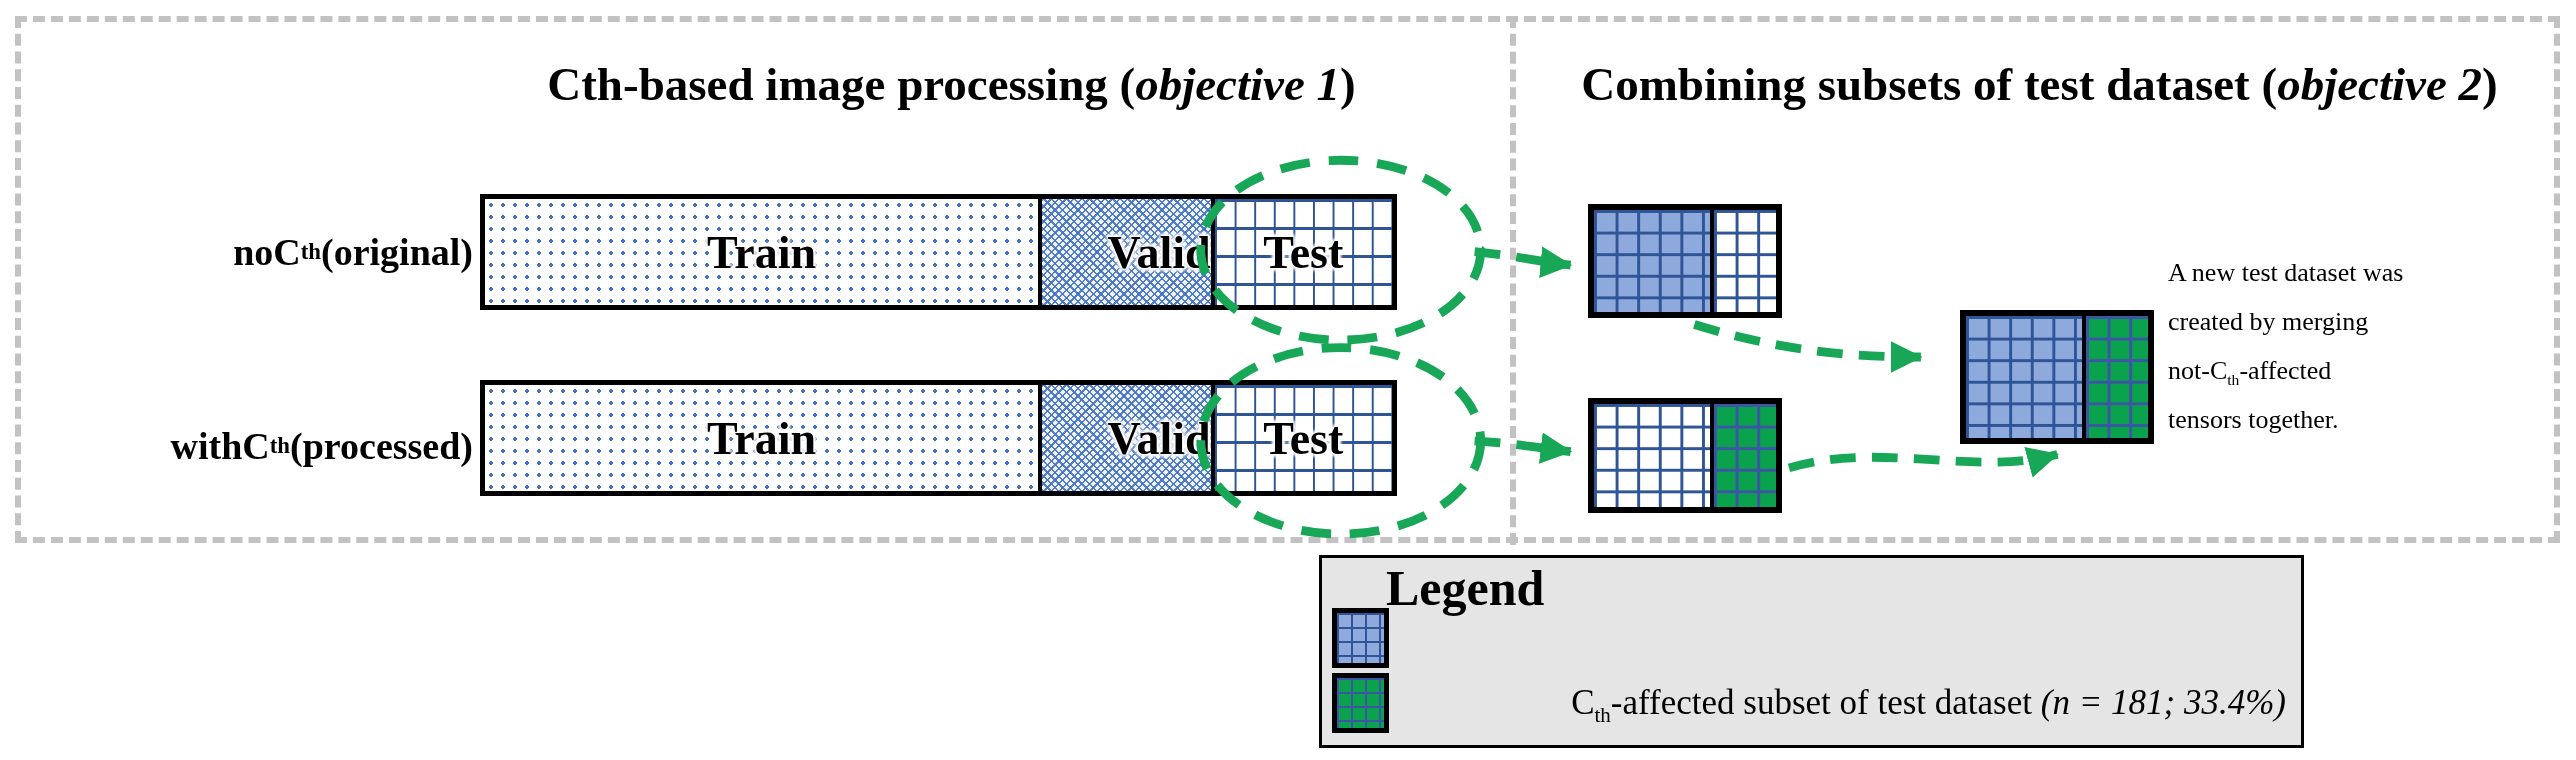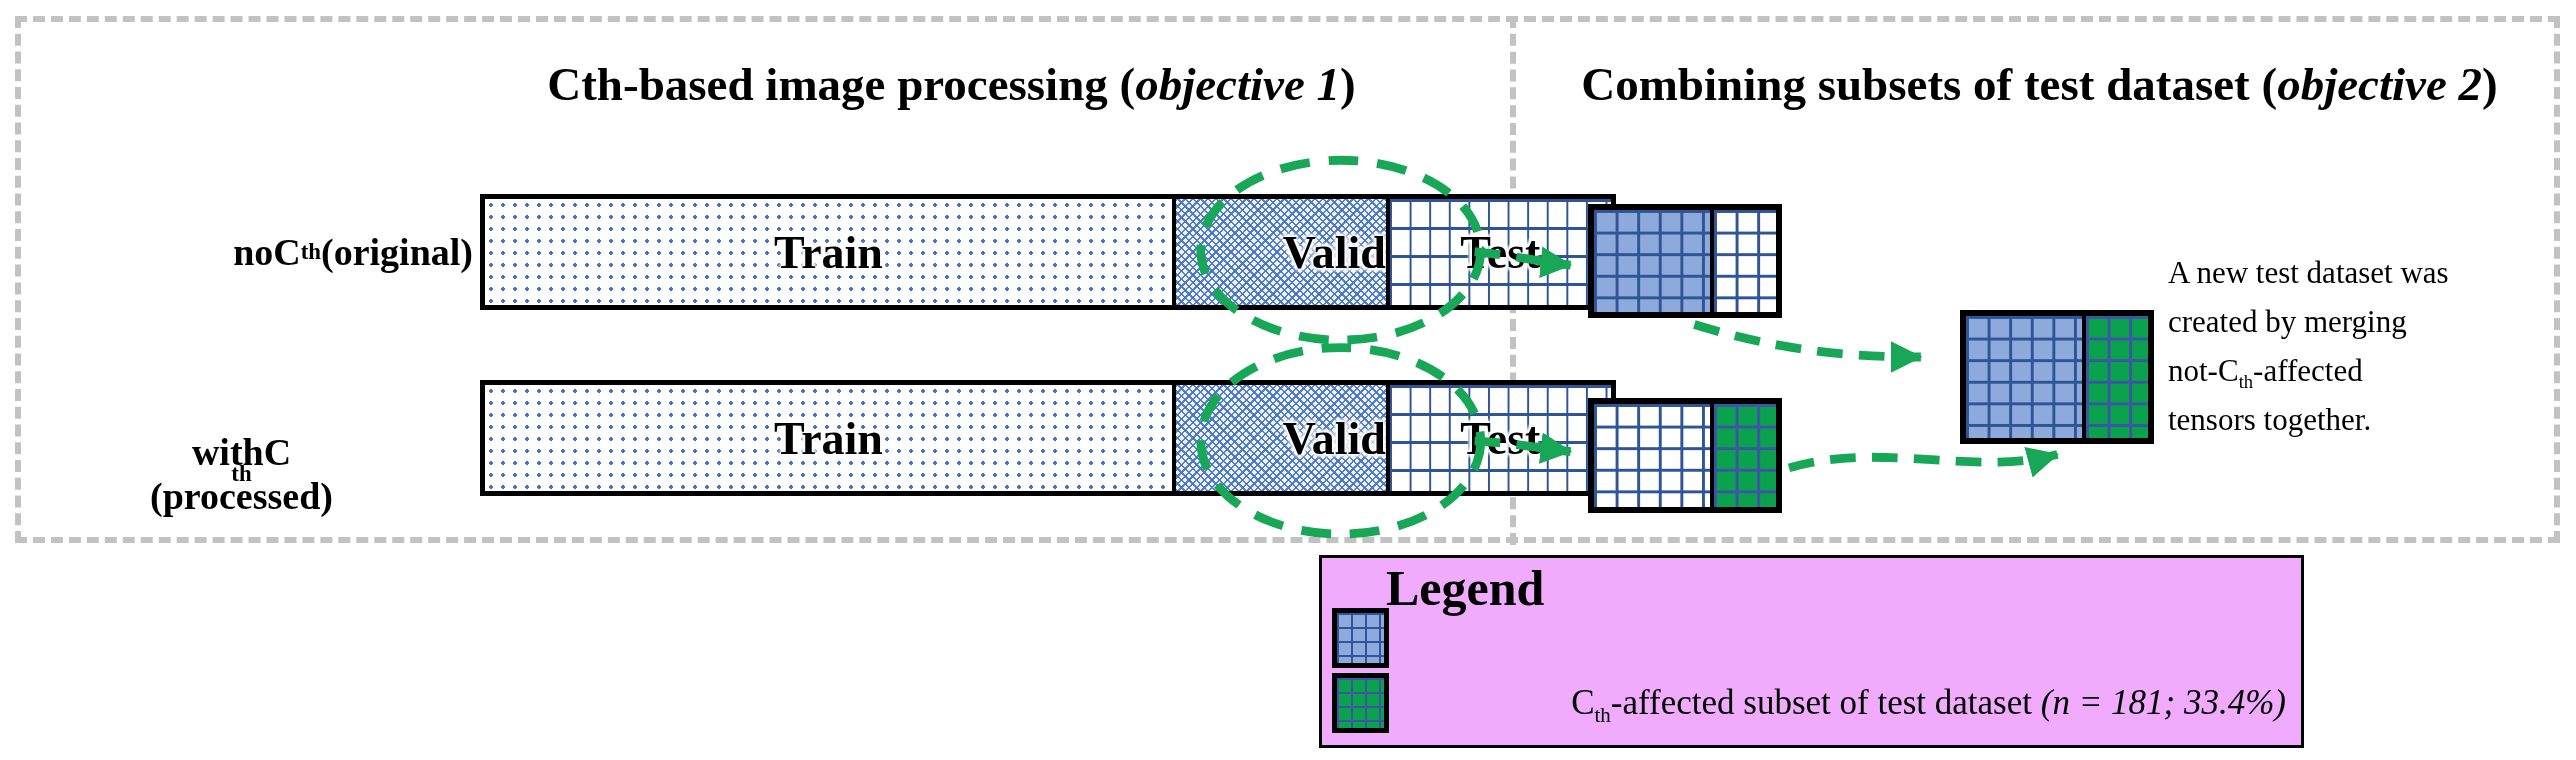--- a/index.html
+++ b/index.html
@@ -18,24 +18,24 @@
   .panel-title .it{font-style:italic;}
   .title-left{left:478px;width:947px;}
   .title-right{left:1522px;width:1035px;}
 
   sub{font-size:0.6em;line-height:0;}
 
   
   .row-label{position:absolute;display:flex;align-items:center;justify-content:flex-end;
     font-weight:bold;font-size:38px;white-space:nowrap;}
   .row-label-1{left:27px;top:194px;width:446px;height:116px;}
-  .row-label-2{left:10px;top:402px;width:463px;height:116px;flex-direction:column;}
+  .row-label-2{left:10px;top:388px;width:463px;height:116px;}
 
   
-  .bar{position:absolute;left:480px;width:1136px;height:116px;border:5.4px solid #000;
+  .bar{position:absolute;left:480px;width:917px;height:116px;border:5.4px solid #000;
     display:flex;box-sizing:border-box;}
   .bar-1{top:194px;} .bar-2{top:380px;}
   .seg{display:flex;align-items:center;justify-content:center;box-sizing:border-box;height:100%;}
   .seg-train{width:61%;}
   .seg-valid{width:19%;border-left:4px solid #000;}
   .seg-test{width:20%;border-left:4px solid #000;}
   .seg-label{font-weight:bold;font-size:46px;
     text-shadow:0 0 4.7px #fff,0 0 4.7px #fff,2px 2px 3.4px #fff,-2px -2px 3.4px #fff,2px -2px 3.4px #fff,-2px 2px 3.4px #fff;}
 
   
@@ -61,28 +61,28 @@
   
   .block{position:absolute;border:6px solid #000;box-sizing:border-box;display:flex;}
   .block-top{left:1588px;top:204px;width:194px;height:114px;}
   .block-bottom{left:1588px;top:398px;width:194px;height:115px;}
   .block-merged{left:1960px;top:310px;width:194px;height:134px;}
   .part{height:100%;box-sizing:border-box;}
   .part-major{width:64%;}
   .part-minor{width:36%;border-left:4.7px solid #000;}
 
   
-  .note{position:absolute;left:2168px;top:248px;width:396px;font-size:31px;line-height:49px;}
+  .note{position:absolute;left:2168px;top:248px;width:396px;font-size:26px;line-height:49px;}
 
   
   .overlay{position:absolute;left:0;top:0;pointer-events:none;}
 
   
   .legend{position:absolute;left:1319px;top:555px;width:985px;height:193px;
-    border:3.4px solid #000;background:#f0abfc;box-sizing:border-box;z-index:5;}
+    border:3.4px solid #000;background:#e5e5e5;box-sizing:border-box;z-index:5;}
   .legend-title{position:absolute;left:64px;top:1.4px;font-size:50px;font-weight:bold;}
   .legend-row{position:absolute;left:9.5px;right:15px;height:62px;display:flex;align-items:center;}
   .legend-row-1{top:49px;} .legend-row-2{top:114px;}
   .legend-swatch{width:57px;height:60px;border:5.4px solid #000;box-sizing:border-box;
     --lw:2px;--cell:14px;flex:0 0 auto;}
   .legend-text{margin-left:auto;text-align:right;font-size:35px;white-space:nowrap;}
   .legend-text .it{font-style:italic;}
 </style>
 </head>
 <body>

